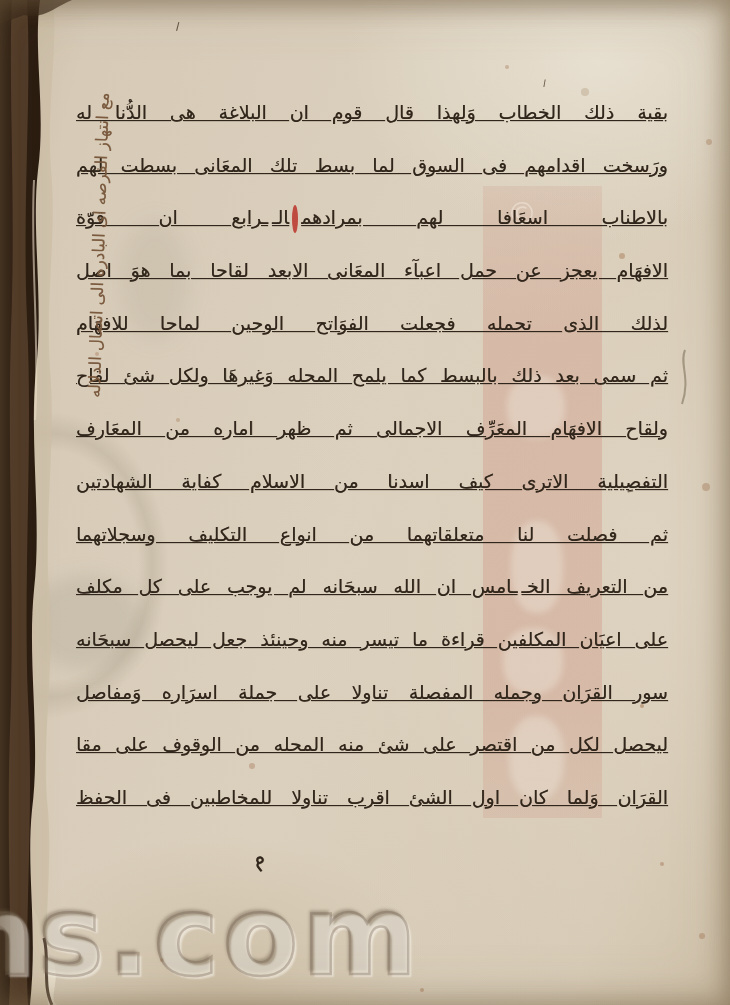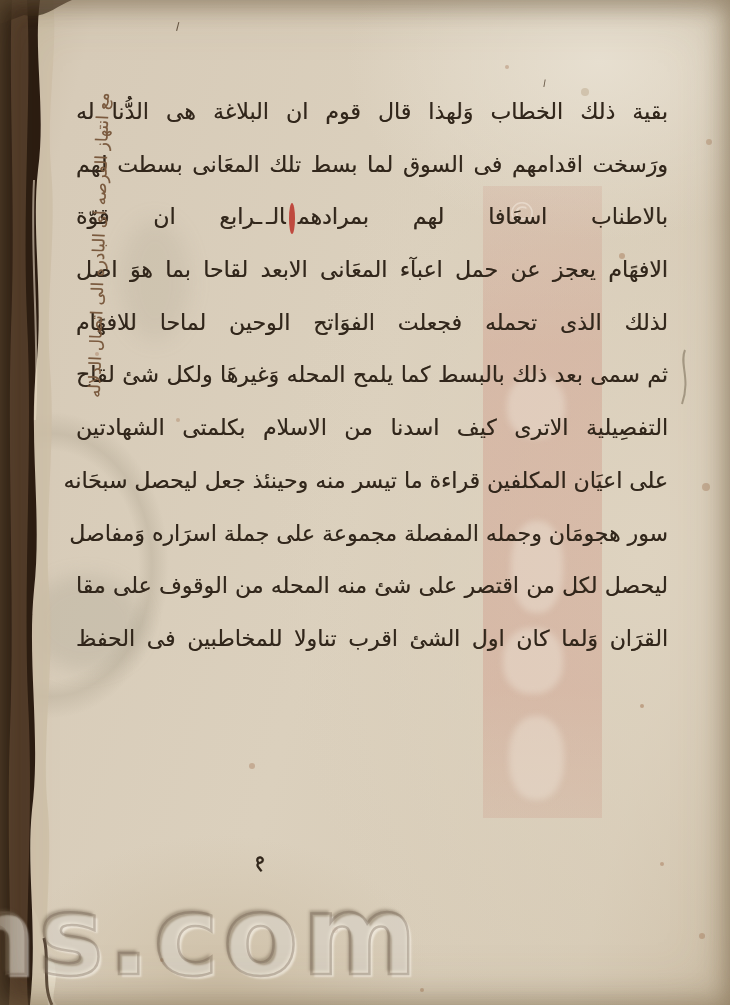--- a/index.html
+++ b/index.html
@@ -33,23 +33,23 @@
   #fox-dots{left:0;top:0;width:4px;height:4px;background:rgba(146,90,52,.45);
     box-shadow:620px 254px 0 1px rgba(146,90,52,.35),704px 485px 0 2px rgba(146,90,52,.30),
       640px 704px 0 0 rgba(146,90,52,.40),250px 764px 0 1px rgba(146,90,52,.30),
       660px 862px 0 0 rgba(146,90,52,.35),700px 934px 0 1px rgba(146,90,52,.30),
       160px 958px 0 0 rgba(146,90,52,.35),95px 352px 0 0 rgba(146,90,52,.30),
       583px 90px 0 2px rgba(150,120,80,.25),505px 65px 0 0 rgba(146,90,52,.30),
       707px 140px 0 1px rgba(146,90,52,.28),420px 988px 0 0 rgba(146,90,52,.35),
       333px 928px 0 1px rgba(146,90,52,.25),176px 418px 0 0 rgba(146,90,52,.28);}
   
   #text-block{position:absolute;left:76px;top:86px;width:592px;z-index:3;direction:rtl;}
-  .line{height:52.7px;line-height:52.7px;font-size:22px;color:#31261b;white-space:nowrap;
+  .line{height:52.7px;line-height:52.7px;font-size:19px;color:#31261b;white-space:nowrap;
     text-align:justify;text-align-last:justify;text-justify:inter-word;
-    text-shadow:.3px .3px .3px rgba(44,32,18,.55);}
+    text-shadow:.3px .3px .3px rgba(44,32,18,.55);text-decoration:underline;}
   .line span{display:inline;}
   .rosette{display:inline-block;width:11px;height:11px;border:3.5px solid #bf4a3f;border-radius:50%;
     background:rgba(234,190,180,.3);vertical-align:-2px;margin:0 3px;}
   .kashida{display:inline-block;vertical-align:middle;margin:0 2px;}
   .kashida.thin{width:96px;height:6px;border-radius:6px/4px;transform:translateY(-2px) rotate(-1.5deg);
     background:linear-gradient(180deg,#c96a5f,#a8443c 60%,#8e3b35);
     box-shadow:inset 0 -2px 2px rgba(110,30,25,.5);}
   .kashida.wedge{width:118px;height:14px;transform:translateY(5px) rotate(-3deg);
     background:linear-gradient(90deg,#a83a32,#c4584c 30%,#d98b7a);
     clip-path:polygon(0 55%,6% 12%,100% 30%,100% 46%,8% 96%,1% 78%);}
@@ -93,23 +93,26 @@
   <div class="stain" id="gray-blotch2"></div>
   <div class="stain" id="fox-dots"></div>
 
   <div id="text-block">
       <div class="line">بقية ذلك الخطاب وَلهذا قال قوم ان البلاغة هى الدُّنا له</div>
       <div class="line">ورَسخت اقدامهم فى السوق لما بسط تلك المعَانى بسطت لهم</div>
       <div class="line"><span>بالاطناب اسعَافا لهم بمرادهم</span><span class="rosette"></span><span>الـ</span><span class="kashida thin"></span><span>ـرابع ان قوّة</span></div>
       <div class="line">الافهَام يعجز عن حمل اعبآء المعَانى الابعد لقاحا بما هوَ اصل</div>
       <div class="line">لذلك الذى تحمله فجعلت الفوَاتح الوحين لماحا للافهَام</div>
       <div class="line">ثم سمى بعد ذلك بالبسط كما يلمح المحله وَغيرهَا ولكل شئ لقاح</div>
-      <div class="line">التفصِيلية الاترى كيف اسدنا من الاسلام بكلمتى الشهادتين</div>
+      <div class="line">ولقاح الافهَام المعَرِّف الاجمالى ثم ظهر اماره من المعَارف</div>
+      <div class="line">التفصِيلية الاترى كيف اسدنا من الاسلام كفاية الشهادتين</div>
+      <div class="line">ثم فصلت لنا متعلقاتهما من انواع التكليف وسجلاتهما</div>
+      <div class="line"><span>من التعريف الخـ</span><span class="kashida wedge"></span><span>ـامس ان الله سبحَانه لم يوجب على كل مكلف</span></div>
       <div class="line">على اعيَان المكلفين قراءة ما تيسر منه وحينئذ جعل ليحصل سبحَانه</div>
-      <div class="line">سور هجومَان وجمله المفصلة مجموعة على جملة اسرَاره وَمفاصل</div>
+      <div class="line">سور القرَان وجمله المفصلة تناولا على جملة اسرَاره وَمفاصل</div>
       <div class="line">ليحصل لكل من اقتصر على شئ منه المحله من الوقوف على مقا</div>
       <div class="line">القرَان وَلما كان اول الشئ اقرب تناولا للمخاطبين فى الحفظ</div>
     </div>
 
   <div id="cont-word">م</div>
 
   <div id="margin-note">مع انتهاز الفرصه اى البادره الى اتصال الدلاله</div>
   <div id="margin-squiggle">ے</div>
 
   <span class="paper-mark" id="paper-mark-1">ا</span>

